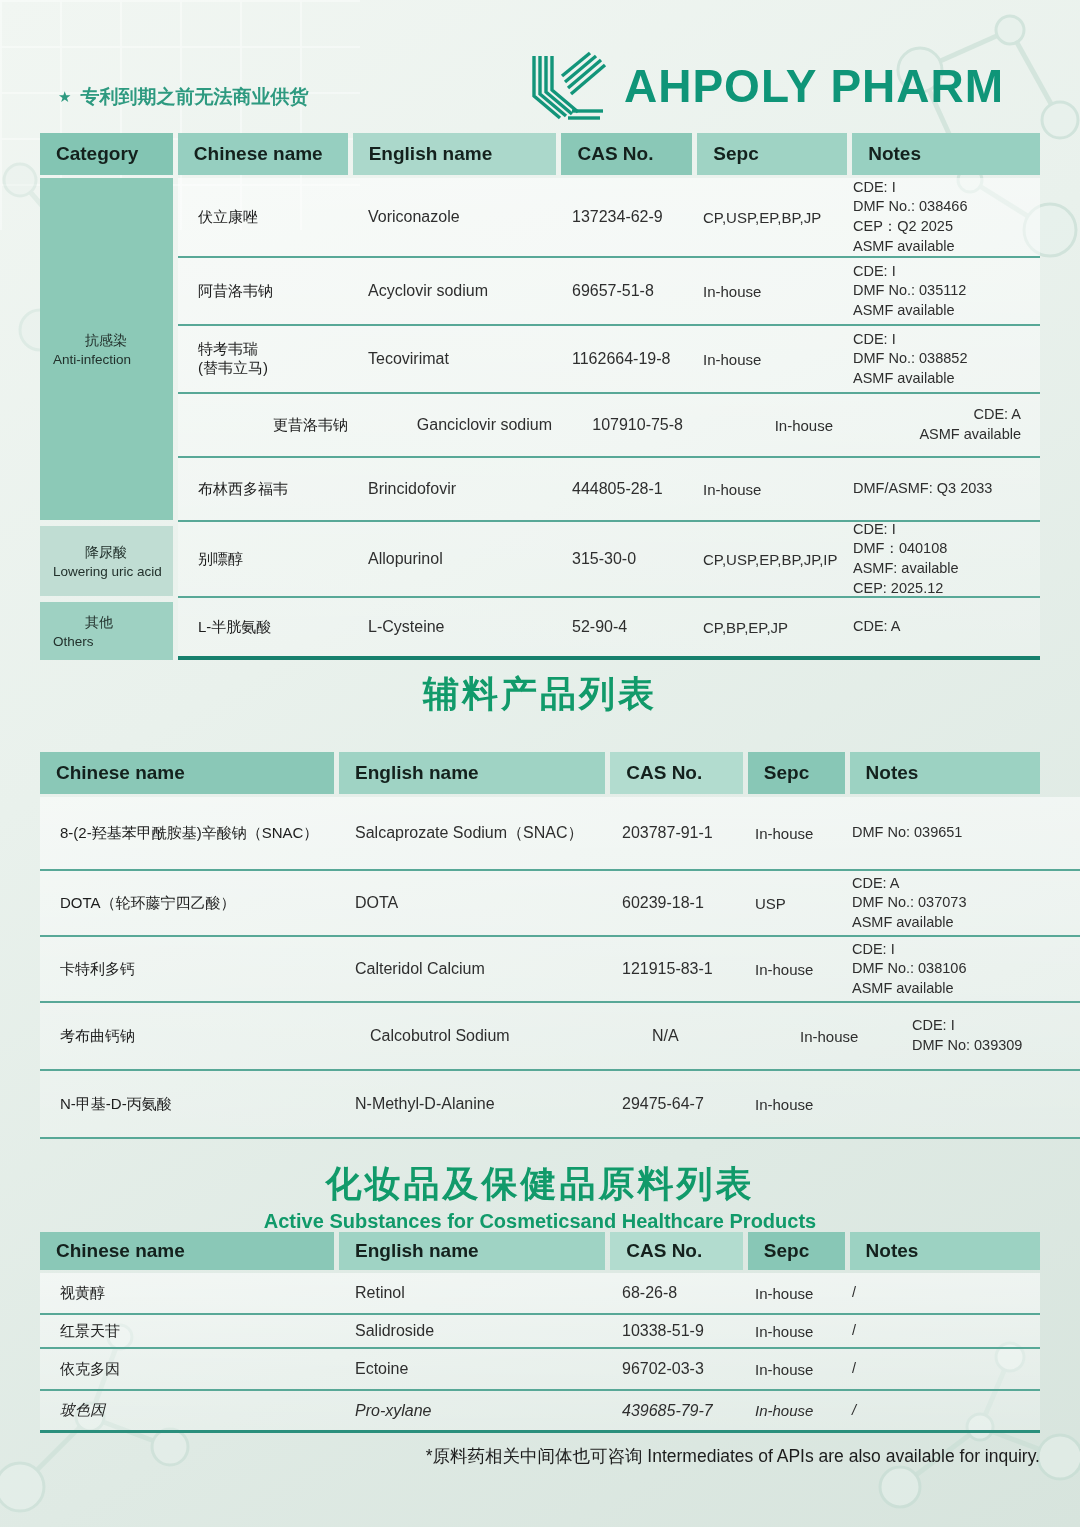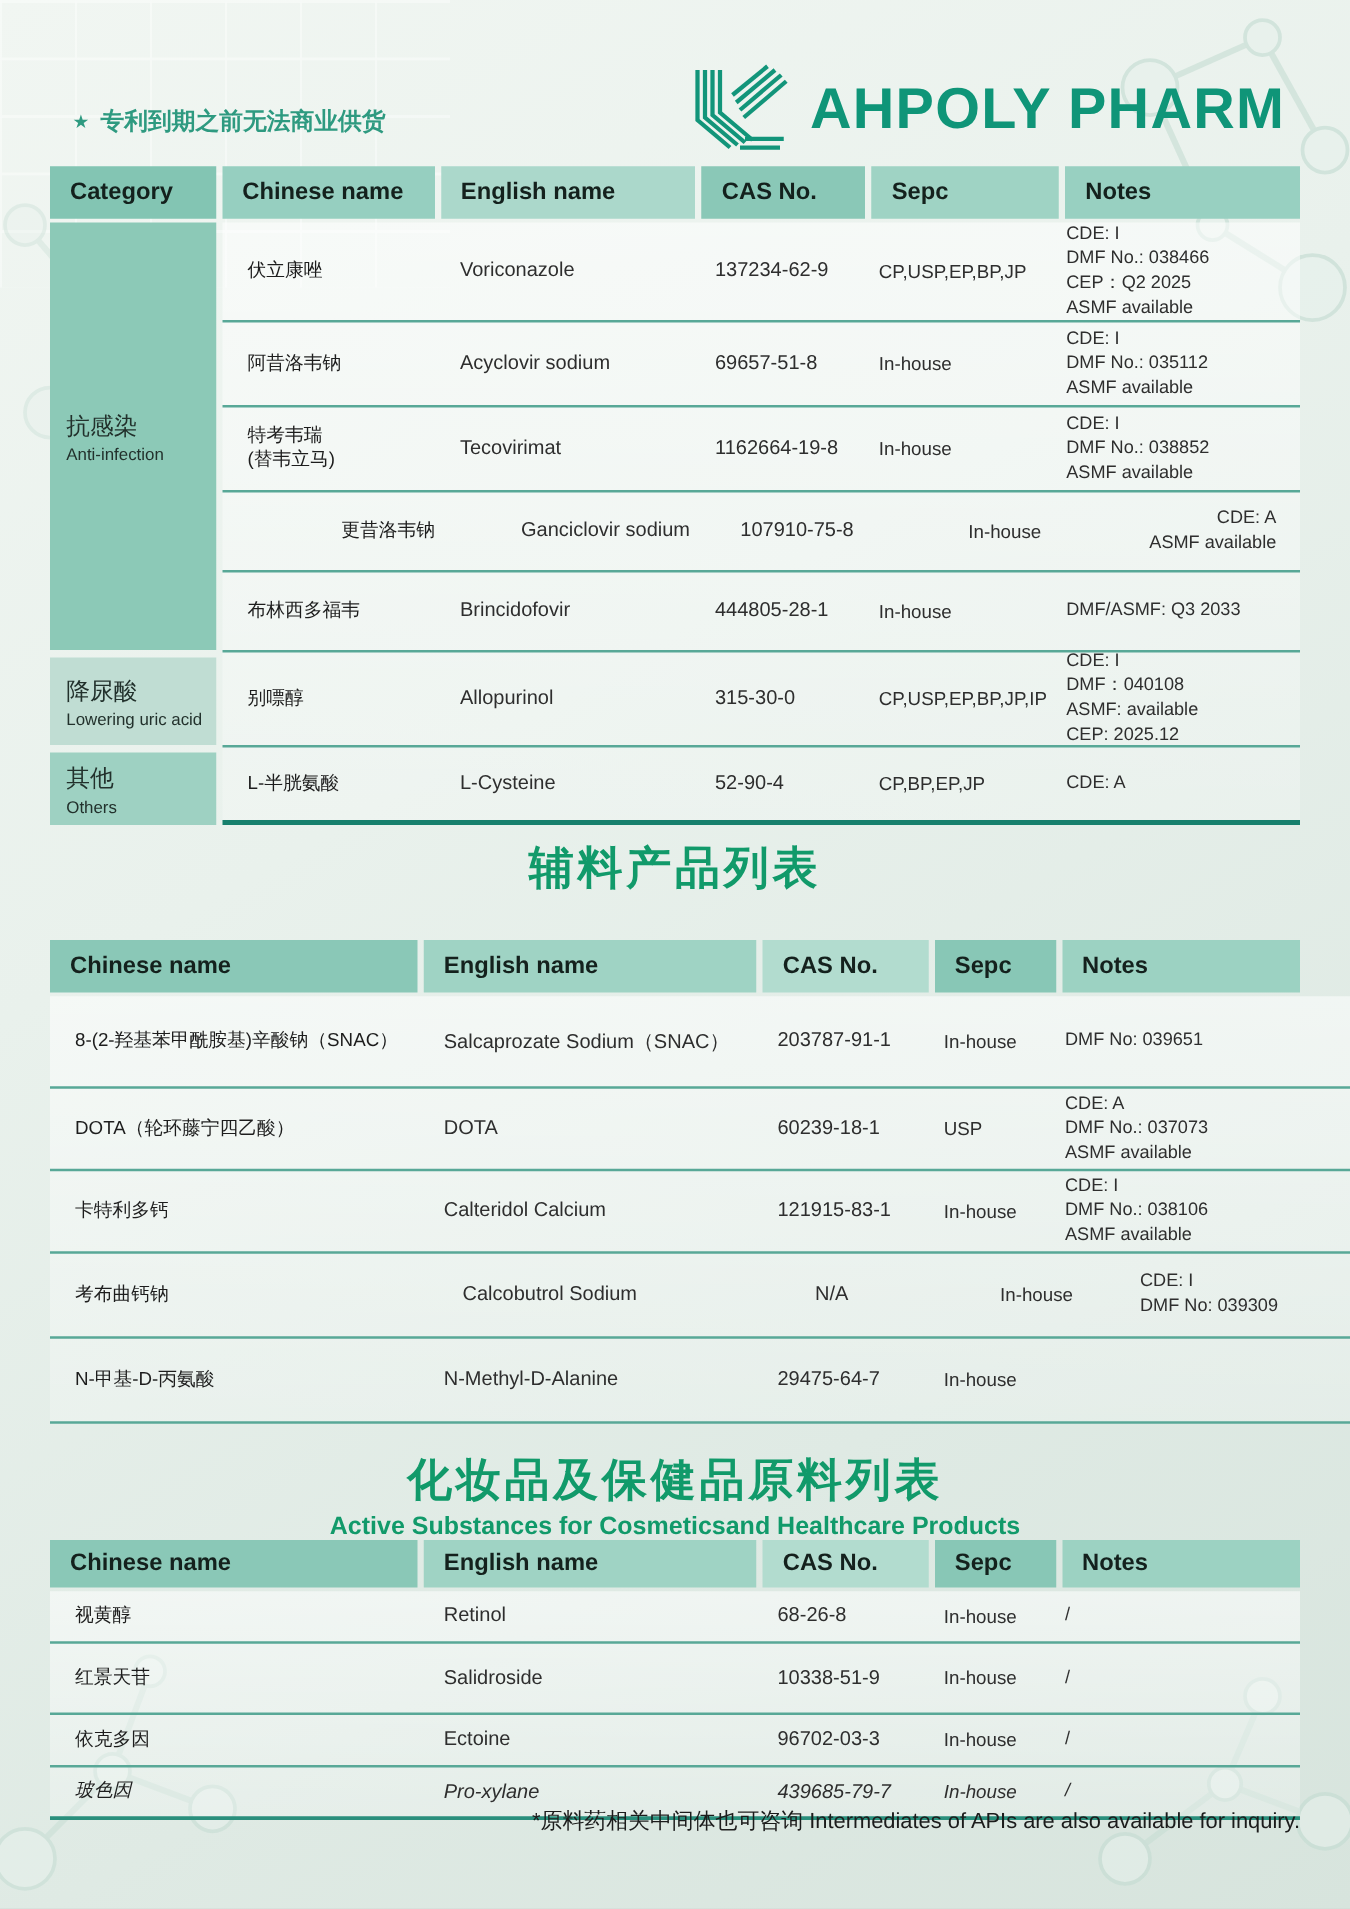--- a/index.html
+++ b/index.html
@@ -16,37 +16,37 @@
                      linear-gradient(to bottom,rgba(255,255,255,.8) 2px,transparent 2px);
     background-size:60px 46px;
   }
   .mol{position:absolute;pointer-events:none;}
   .mol circle{fill:#e7f1ec;stroke:#c2dbd1;stroke-width:3;}
   .mol line{stroke:#c6ddd3;stroke-width:5;}
   
   .note{position:absolute;left:58px;top:84px;display:flex;align-items:center;gap:9px;
         color:#2e9a80;font-size:19px;font-weight:600;}
   .note .star{font-size:15px;}
-  .brandwrap{position:absolute;left:550px;top:48px;display:flex;align-items:center;gap:16px;}
+  .brandwrap{position:absolute;left:526px;top:48px;display:flex;align-items:center;gap:16px;}
   .brandname{font-size:46px;font-weight:800;color:#0f9578;letter-spacing:1px;white-space:nowrap;}
   
   .sec-title{position:absolute;left:40px;width:1000px;text-align:center;color:#119a6a;}
   .sec-title .cn{font-size:36px;font-weight:800;letter-spacing:3px;}
   .sec-title .en{font-size:20px;font-weight:700;margin-top:1px;}
   
   .table{position:absolute;left:40px;width:1000px;}
   .t-head{display:flex;}
   .hcell{display:flex;align-items:center;box-sizing:border-box;padding-left:16px;margin-right:5px;
          font-weight:bold;font-size:19px;color:#14211d;}
   .hcell:last-child{margin-right:0;}
   .t-body{display:flex;margin-top:3px;}
   .catcol{width:133px;margin-right:5px;display:flex;flex-direction:column;}
   .catcell{box-sizing:border-box;display:flex;flex-direction:column;justify-content:center;
            padding-left:13px;color:#22312c;}
-  .catcell .ccn{font-size:19px;}
+  .catcell .ccn{font-size:14px;margin-left:32px;}
   .catcell .cen{font-size:13.5px;margin-top:2px;}
   .rowscol{flex:1;background:linear-gradient(180deg,rgba(255,255,255,.55),rgba(255,255,255,.22));}
   .trow{display:flex;align-items:center;box-sizing:border-box;border-bottom:2px solid #58a897;}
   .trow.thick{border-bottom:4px solid #17806d;}
   .trow.med{border-bottom:3px solid #2a8f7c;font-style:italic;}
   .cell{box-sizing:border-box;padding-left:20px;display:flex;flex-direction:column;justify-content:center;}
   .c-cn{font-size:15px;color:#1d1d1d;white-space:pre-line;line-height:1.25;}
   .c-en{font-size:16px;color:#2e2e2e;}
   .c-cas{font-size:16px;color:#2e2e2e;}
   .c-spec{font-size:15px;color:#2e2e2e;}
@@ -304,21 +304,21 @@
       <div class="rowscol" id="t3-rows">
           <div class="trow" style="height: 42px;">
             <div class="cell c-cn" style="width: 295px;">视黄醇</div>
             <div class="cell c-en" style="width: 267px;">Retinol</div>
             <div class="cell c-cas" style="width: 133px;">68-26-8</div>
             <div class="cell c-spec" style="width: 97px;">In-house</div>
             <div class="cell c-notes" style="width: 191px;">
               <div>/</div>
             </div>
           </div>
-          <div class="trow" style="height: 57px;">
+          <div class="trow" style="height: 34px;">
             <div class="cell c-cn" style="width: 295px;">红景天苷</div>
             <div class="cell c-en" style="width: 267px;">Salidroside</div>
             <div class="cell c-cas" style="width: 133px;">10338-51-9</div>
             <div class="cell c-spec" style="width: 97px;">In-house</div>
             <div class="cell c-notes" style="width: 191px;">
               <div>/</div>
             </div>
           </div>
           <div class="trow" style="height: 42px;">
             <div class="cell c-cn" style="width: 295px;">依克多因</div>

